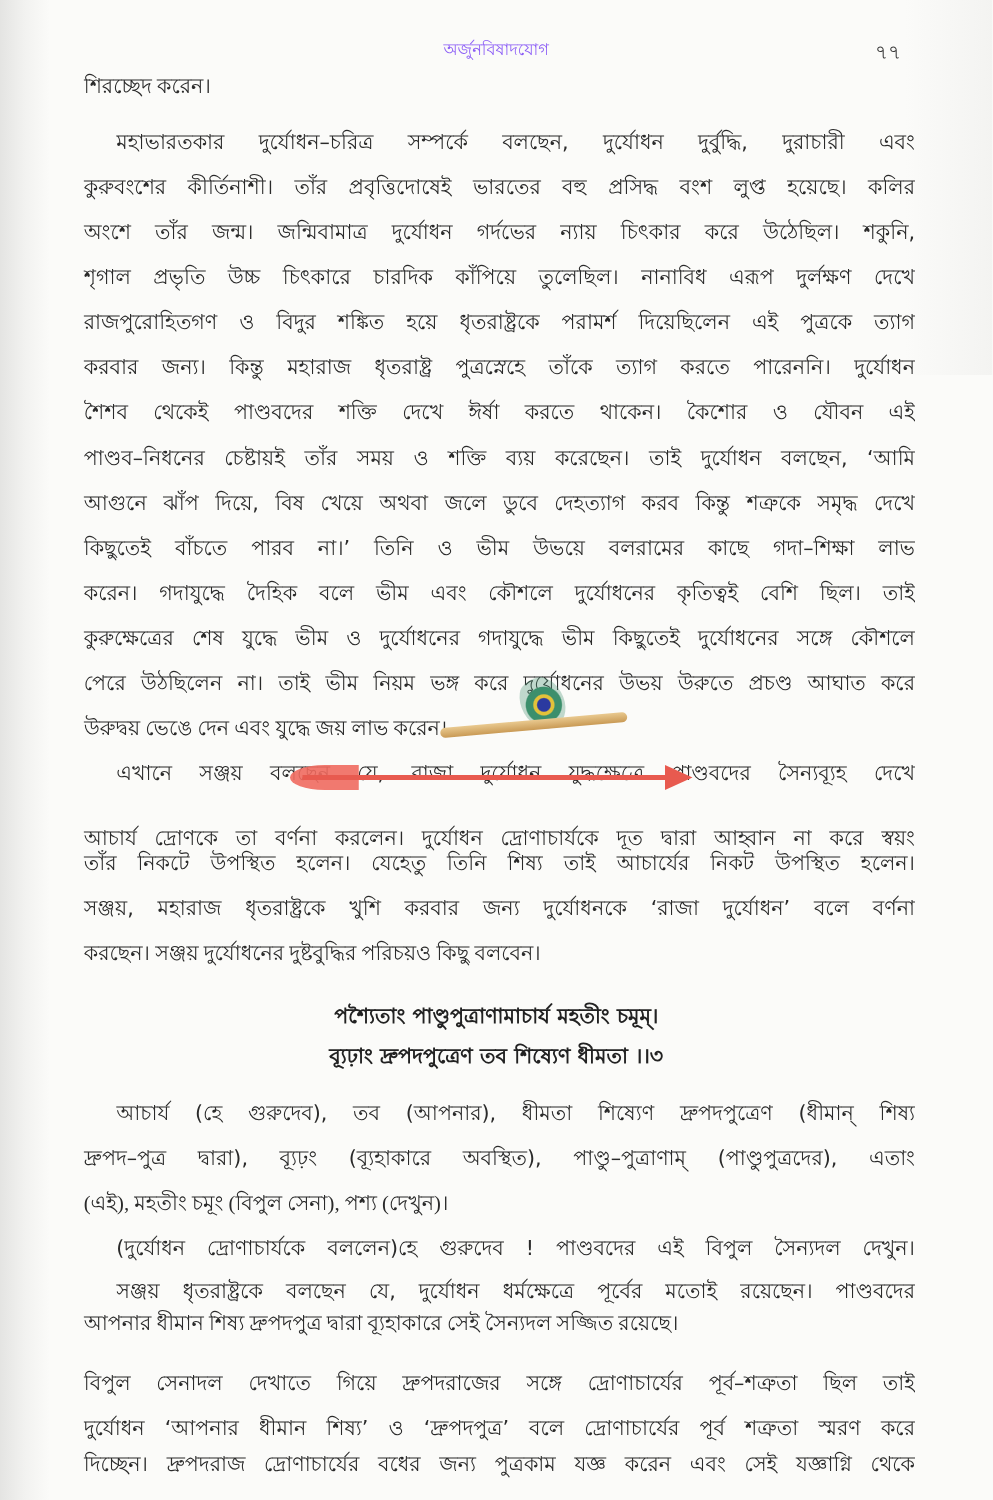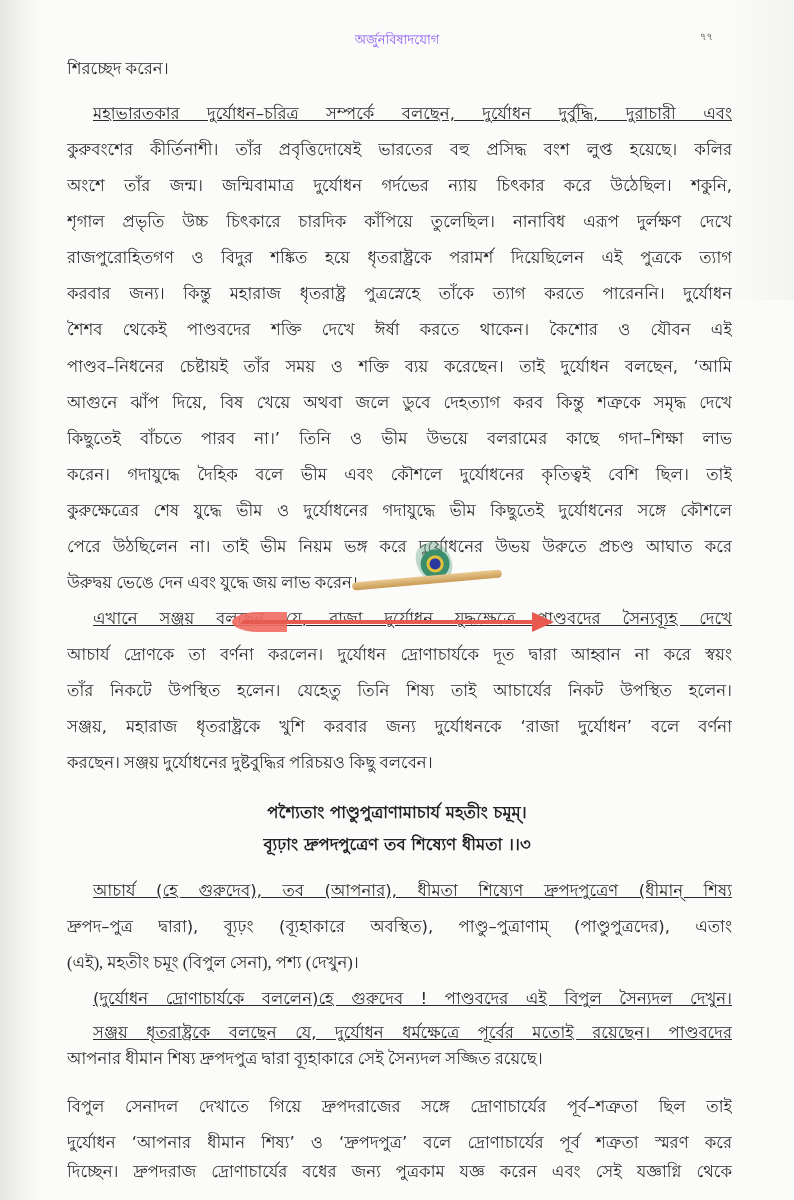--- a/index.html
+++ b/index.html
@@ -16,29 +16,29 @@
   .right-curl {
     position:absolute; right:0; top:0; width:70px; height:300px;
     background:linear-gradient(to left,#eeeeec 0%,#fbfbf9 100%);
     opacity:.6;
   }
   .running-head {
     position:absolute; top:30px; left:0; width:794px; text-align:center;
     font-size:13px; color:#8b5cf6;
   }
   .page-number {
-    position:absolute; top:29px; left:700px; font-size:10px; color:#3a3a3a;
+    position:absolute; top:29px; left:700px; font-size:16px; color:#3a3a3a;
   }
   .line {
     position:absolute; left:67px; width:665px; font-size:16.5px;
     white-space:nowrap; overflow:hidden; line-height:22px;
     text-align:justify; text-align-last:justify;
   }
   .line.last { text-align-last:left;font-family:Liberation Serif, serif; }
-  .line.indent { left:93px; width:639px;text-decoration:underline; }
+  .line.indent { left:93px; width:639px; }
   .verse {
     position:absolute; left:0; width:794px; text-align:center;
     font-size:16.5px; font-weight:bold; color:#222; white-space:nowrap;
   }
   .watermark {
     position:absolute; left:232px; top:540px; width:330px; height:140px;
     pointer-events:none;
   }
   .wm-text {
     position:absolute; left:105px; top:38px; font-size:38px; font-weight:bold;
@@ -86,21 +86,21 @@
   <div class="line" style="top:283px">করবার জন্য। কিন্তু মহারাজ ধৃতরাষ্ট্র পুত্রস্নেহে তাঁকে ত্যাগ করতে পারেননি। দুর্যোধন</div>
   <div class="line" style="top:319px">শৈশব থেকেই পাণ্ডবদের শক্তি দেখে ঈর্ষা করতে থাকেন।  কৈশোর ও যৌবন এই</div>
   <div class="line" style="top:356px">পাণ্ডব–নিধনের চেষ্টায়ই তাঁর সময় ও শক্তি ব্যয় করেছেন। তাই দুর্যোধন বলছেন, ‘আমি</div>
   <div class="line" style="top:392px">আগুনে ঝাঁপ দিয়ে, বিষ খেয়ে অথবা জলে ডুবে দেহত্যাগ করব কিন্তু শত্রুকে সমৃদ্ধ দেখে</div>
   <div class="line" style="top:428px">কিছুতেই বাঁচতে পারব না।’ তিনি ও ভীম উভয়ে বলরামের কাছে গদা–শিক্ষা লাভ</div>
   <div class="line" style="top:464px">করেন। গদাযুদ্ধে দৈহিক বলে ভীম এবং কৌশলে দুর্যোধনের কৃতিত্বই বেশি ছিল। তাই</div>
   <div class="line" style="top:500px">কুরুক্ষেত্রের শেষ যুদ্ধে ভীম ও দুর্যোধনের গদাযুদ্ধে ভীম কিছুতেই দুর্যোধনের সঙ্গে কৌশলে</div>
   <div class="line" style="top:536px">পেরে উঠছিলেন না। তাই ভীম নিয়ম ভঙ্গ করে দুর্যোধনের উভয় উরুতে প্রচণ্ড আঘাত করে</div>
   <div class="line last" style="top:572px">উরুদ্বয় ভেঙে দেন এবং যুদ্ধে জয় লাভ করেন।</div>
   <div class="line indent" style="top:608px">এখানে সঞ্জয় বলছেন যে, রাজা দুর্যোধন যুদ্ধক্ষেত্রে পাণ্ডবদের সৈন্যব্যূহ দেখে</div>
-  <div class="line" style="top:644px">আচার্য দ্রোণকে তা বর্ণনা করলেন। দুর্যোধন দ্রোণাচার্যকে দূত দ্বারা আহ্বান না করে স্বয়ং</div>
+  <div class="line" style="top:660px">আচার্য দ্রোণকে তা বর্ণনা করলেন। দুর্যোধন দ্রোণাচার্যকে দূত দ্বারা আহ্বান না করে স্বয়ং</div>
   <div class="line" style="top:680px">তাঁর নিকটে উপস্থিত হলেন। যেহেতু তিনি শিষ্য তাই আচার্যের নিকট উপস্থিত হলেন।</div>
   <div class="line" style="top:716px">সঞ্জয়, মহারাজ ধৃতরাষ্ট্রকে খুশি করবার জন্য দুর্যোধনকে ‘রাজা দুর্যোধন’ বলে বর্ণনা</div>
   <div class="line last" style="top:752px">করছেন। সঞ্জয় দুর্যোধনের দুষ্টবুদ্ধির পরিচয়ও কিছু বলবেন।</div>
 </div>
 
 <div>
   <div class="verse" style="top:800px">পশ্যৈতাং পাণ্ডুপুত্রাণামাচার্য মহতীং চমূম্।</div>
   <div class="verse" style="top:832px">ব্যূঢ়াং দ্রুপদপুত্রেণ তব শিষ্যেণ ধীমতা ।।৩</div>
 </div>
 

